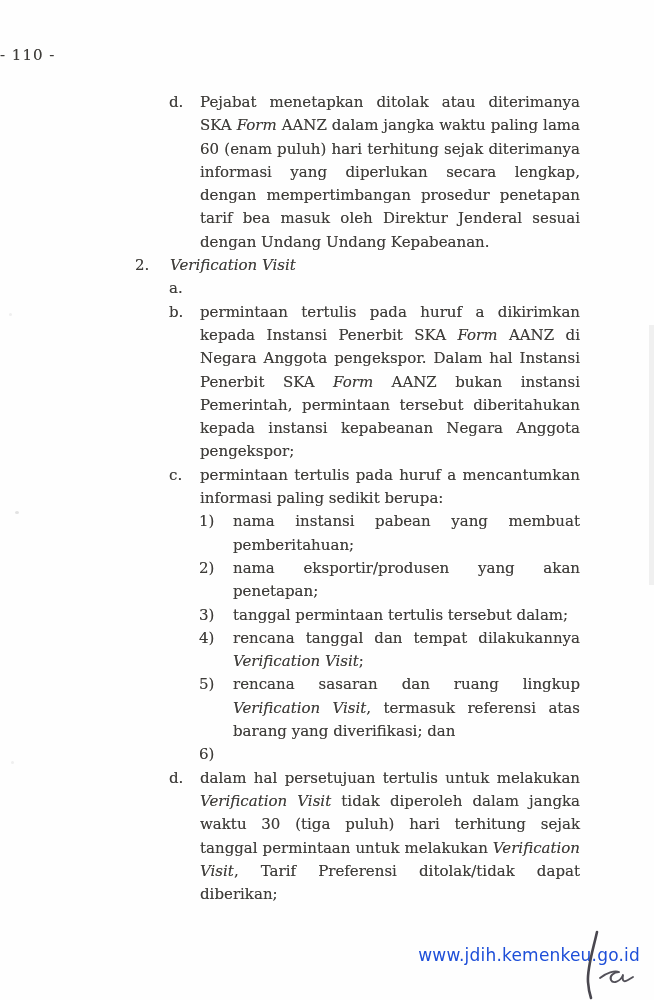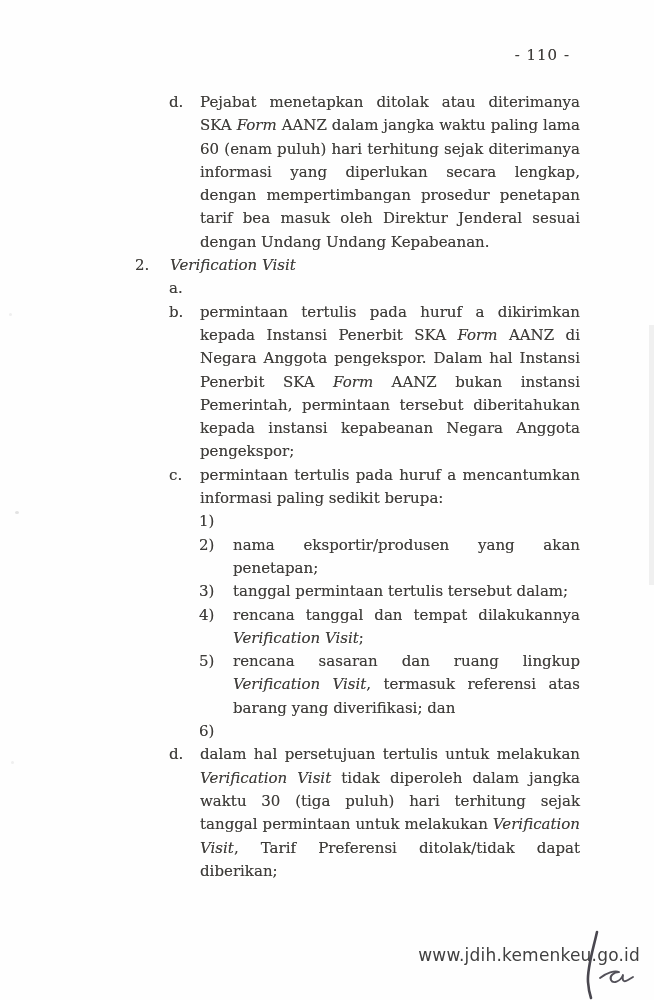--- a/index.html
+++ b/index.html
@@ -6,21 +6,21 @@
   body {
     width: 654px; height: 1000px;
     position: relative;
     background: #fefefe;
     overflow: hidden;
     font-family: "DejaVu Serif", "Liberation Serif", serif;
     color: #3e3c39;
   }
   .page-number {
     position: absolute; top: 46px; left: 0; width: 570px;
-    text-align: right; font-size: 15px; letter-spacing: 1px;
+    text-align: left; font-size: 15px; letter-spacing: 1px;
     text-shadow: 0 0 .5px rgba(62,60,57,.55);
   }
   .content {
     position: absolute; top: 91px; left: 0; width: 654px;
   }
   .row {
     display: flex; align-items: flex-start;
     font-size: 15px; line-height: 23.3px;
     padding-right: 74px;
     text-shadow: 0 0 .5px rgba(62,60,57,.55);
@@ -30,21 +30,21 @@
   .r2 { padding-left: 169px; }
   .r2 > .lbl { width: 31px; flex: none; }
   .r3 { padding-left: 199px; }
   .r3 > .lbl { width: 34px; flex: none; }
   .txt { flex: 1; text-align: justify; }
   .txt.title { text-align: left; font-style: italic; }
   .footer-url {
     position: absolute; top: 945px; right: 14px;
     font-family: "DejaVu Sans", "Liberation Sans", sans-serif;
     font-size: 17px; letter-spacing: .2px;
-    color: #404040;
+    color: #1d4ed8;
     cursor: pointer;
   }
   .signature-svg { position: absolute; left: 572px; top: 926px; }
   .edge-band {
     position: absolute; right: 0; top: 325px; width: 5px; height: 260px;
     background: #e9e9e9; opacity: .7;
   }
   .speck { position: absolute; border-radius: 50%; background: #c2c2c2; opacity: .45; }
   .speck.s1 { left: 15px; top: 511px; width: 4px; height: 3px; }
   .speck.s2 { left: 9px;  top: 313px; width: 3px; height: 3px; opacity: .25; }
@@ -77,20 +77,21 @@
     <div class="txt">permintaan tertulis pada huruf a dikirimkan kepada Instansi Penerbit SKA <i>Form</i> AANZ di Negara Anggota pengekspor. Dalam hal Instansi Penerbit SKA <i>Form</i> AANZ bukan instansi Pemerintah, permintaan tersebut diberitahukan kepada instansi kepabeanan Negara Anggota pengekspor;</div>
   </div>
 
   <div class="row r2">
     <span class="lbl">c.</span>
     <div class="txt">permintaan tertulis pada huruf a mencantumkan informasi paling sedikit berupa:</div>
   </div>
 
   <div class="row r3">
     <span class="lbl">1)</span>
+    <div class="txt">nama instansi pabean yang membuat pemberitahuan;</div>
   </div>
 
   <div class="row r3">
     <span class="lbl">2)</span>
     <div class="txt">nama eksportir/produsen yang akan penetapan;</div>
   </div>
 
   <div class="row r3">
     <span class="lbl">3)</span>
     <div class="txt">tanggal permintaan tertulis tersebut dalam;</div>

